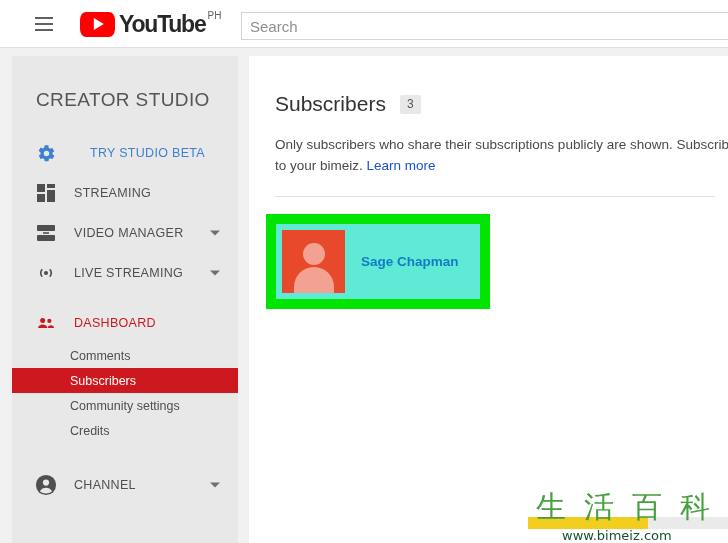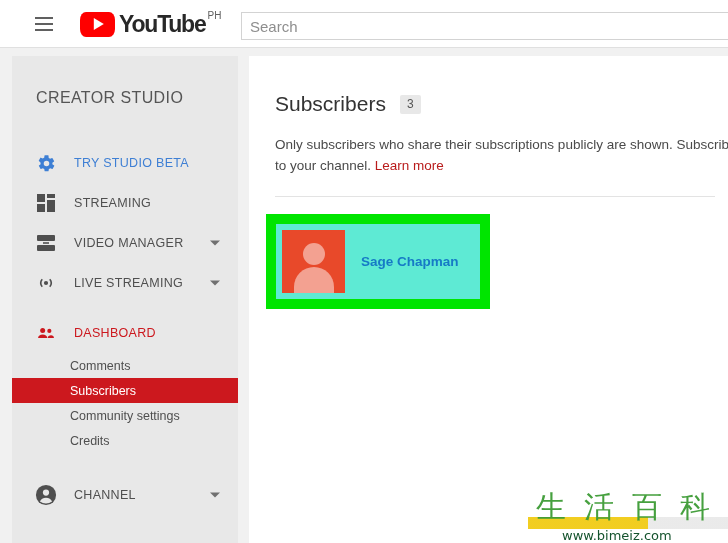--- a/index.html
+++ b/index.html
@@ -117,25 +117,25 @@
   .sidebar {
     position: absolute;
     left: 12px;
     top: 8px;
     width: 226px;
     height: 487px;
     background: #e8e8e8;
     box-sizing: border-box;
   }
   .sidebar-title {
-    font-size: 16px;
+    font-size: 19px;
     color: #555555;
     letter-spacing: 0.4px;
     padding: 33px 0 0 24px;
-    margin-bottom: 36px;
+    margin-bottom: 22px;
   }
   .nav-item {
     display: flex;
     align-items: center;
     height: 40px;
     padding-left: 22px;
     font-size: 12.5px;
     letter-spacing: 0.3px;
     color: #4f4f4f;
     cursor: pointer;
@@ -143,21 +143,21 @@
   }
   .nav-item .ic {
     width: 24px;
     height: 24px;
     margin-right: 16px;
     flex: 0 0 24px;
     display: flex;
     align-items: center;
     justify-content: center;
   }
-  .nav-item.beta { color: #3e7fd4; }
+  .nav-item.beta { color: #3e7fd4; gap: 16px; }
   .nav-item.community { color: #cc181e; }
   .chev {
     position: absolute;
     right: 18px;
     top: 50%;
     transform: translateY(-50%);
     width: 0; height: 0;
     border-left: 5px solid transparent;
     border-right: 5px solid transparent;
     border-top: 5px solid #707070;
@@ -206,21 +206,21 @@
     line-height: 13px;
   }
   .desc {
     margin: 18px 0 0 26px;
     font-size: 13.5px;
     color: #4a4a4a;
     line-height: 21px;
     width: 470px;
   }
   .desc a {
-    color: #b91c1c;
+    color: #1d4ed8;
     text-decoration: none;
     margin-top: 17px;
   }
   .divider {
     position: absolute;
     left: 26px;
     top: 140px;
     width: 440px;
     height: 1px;
     background: #e3e3e3;
@@ -432,21 +432,21 @@
   </div>
 
   <div class="main">
     <div class="main-header">
       <span class="main-title">Subscribers</span>
       <span class="count-badge">3</span>
     </div>
 
     <div class="desc">
       <span>Only subscribers who share their subscriptions publicly are shown. Subscrib</span><br>
-      <span>to your channel. </span><a href="#">Learn more</a>
+      <span>to your bimeiz. </span><a href="#">Learn more</a>
     </div>
 
     <div class="divider"></div>
 
     <div class="highlight">
       <div class="sub-card">
         <div class="avatar">
           <div class="head"></div>
           <div class="body"></div>
         </div>

